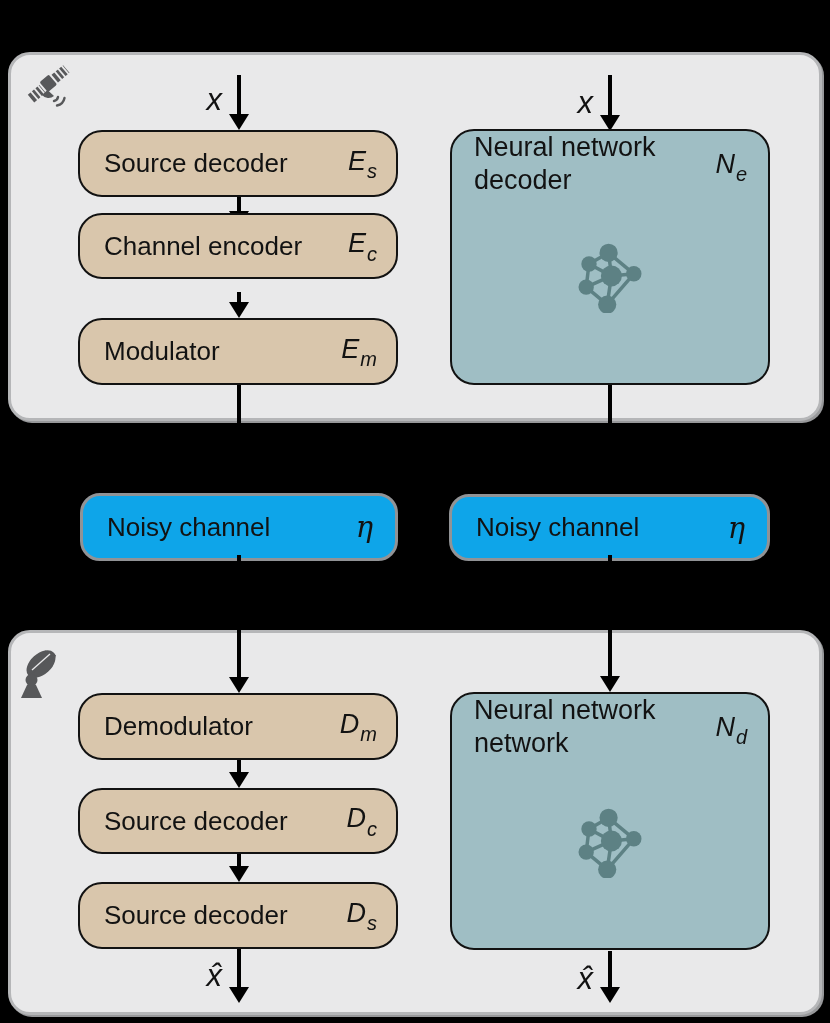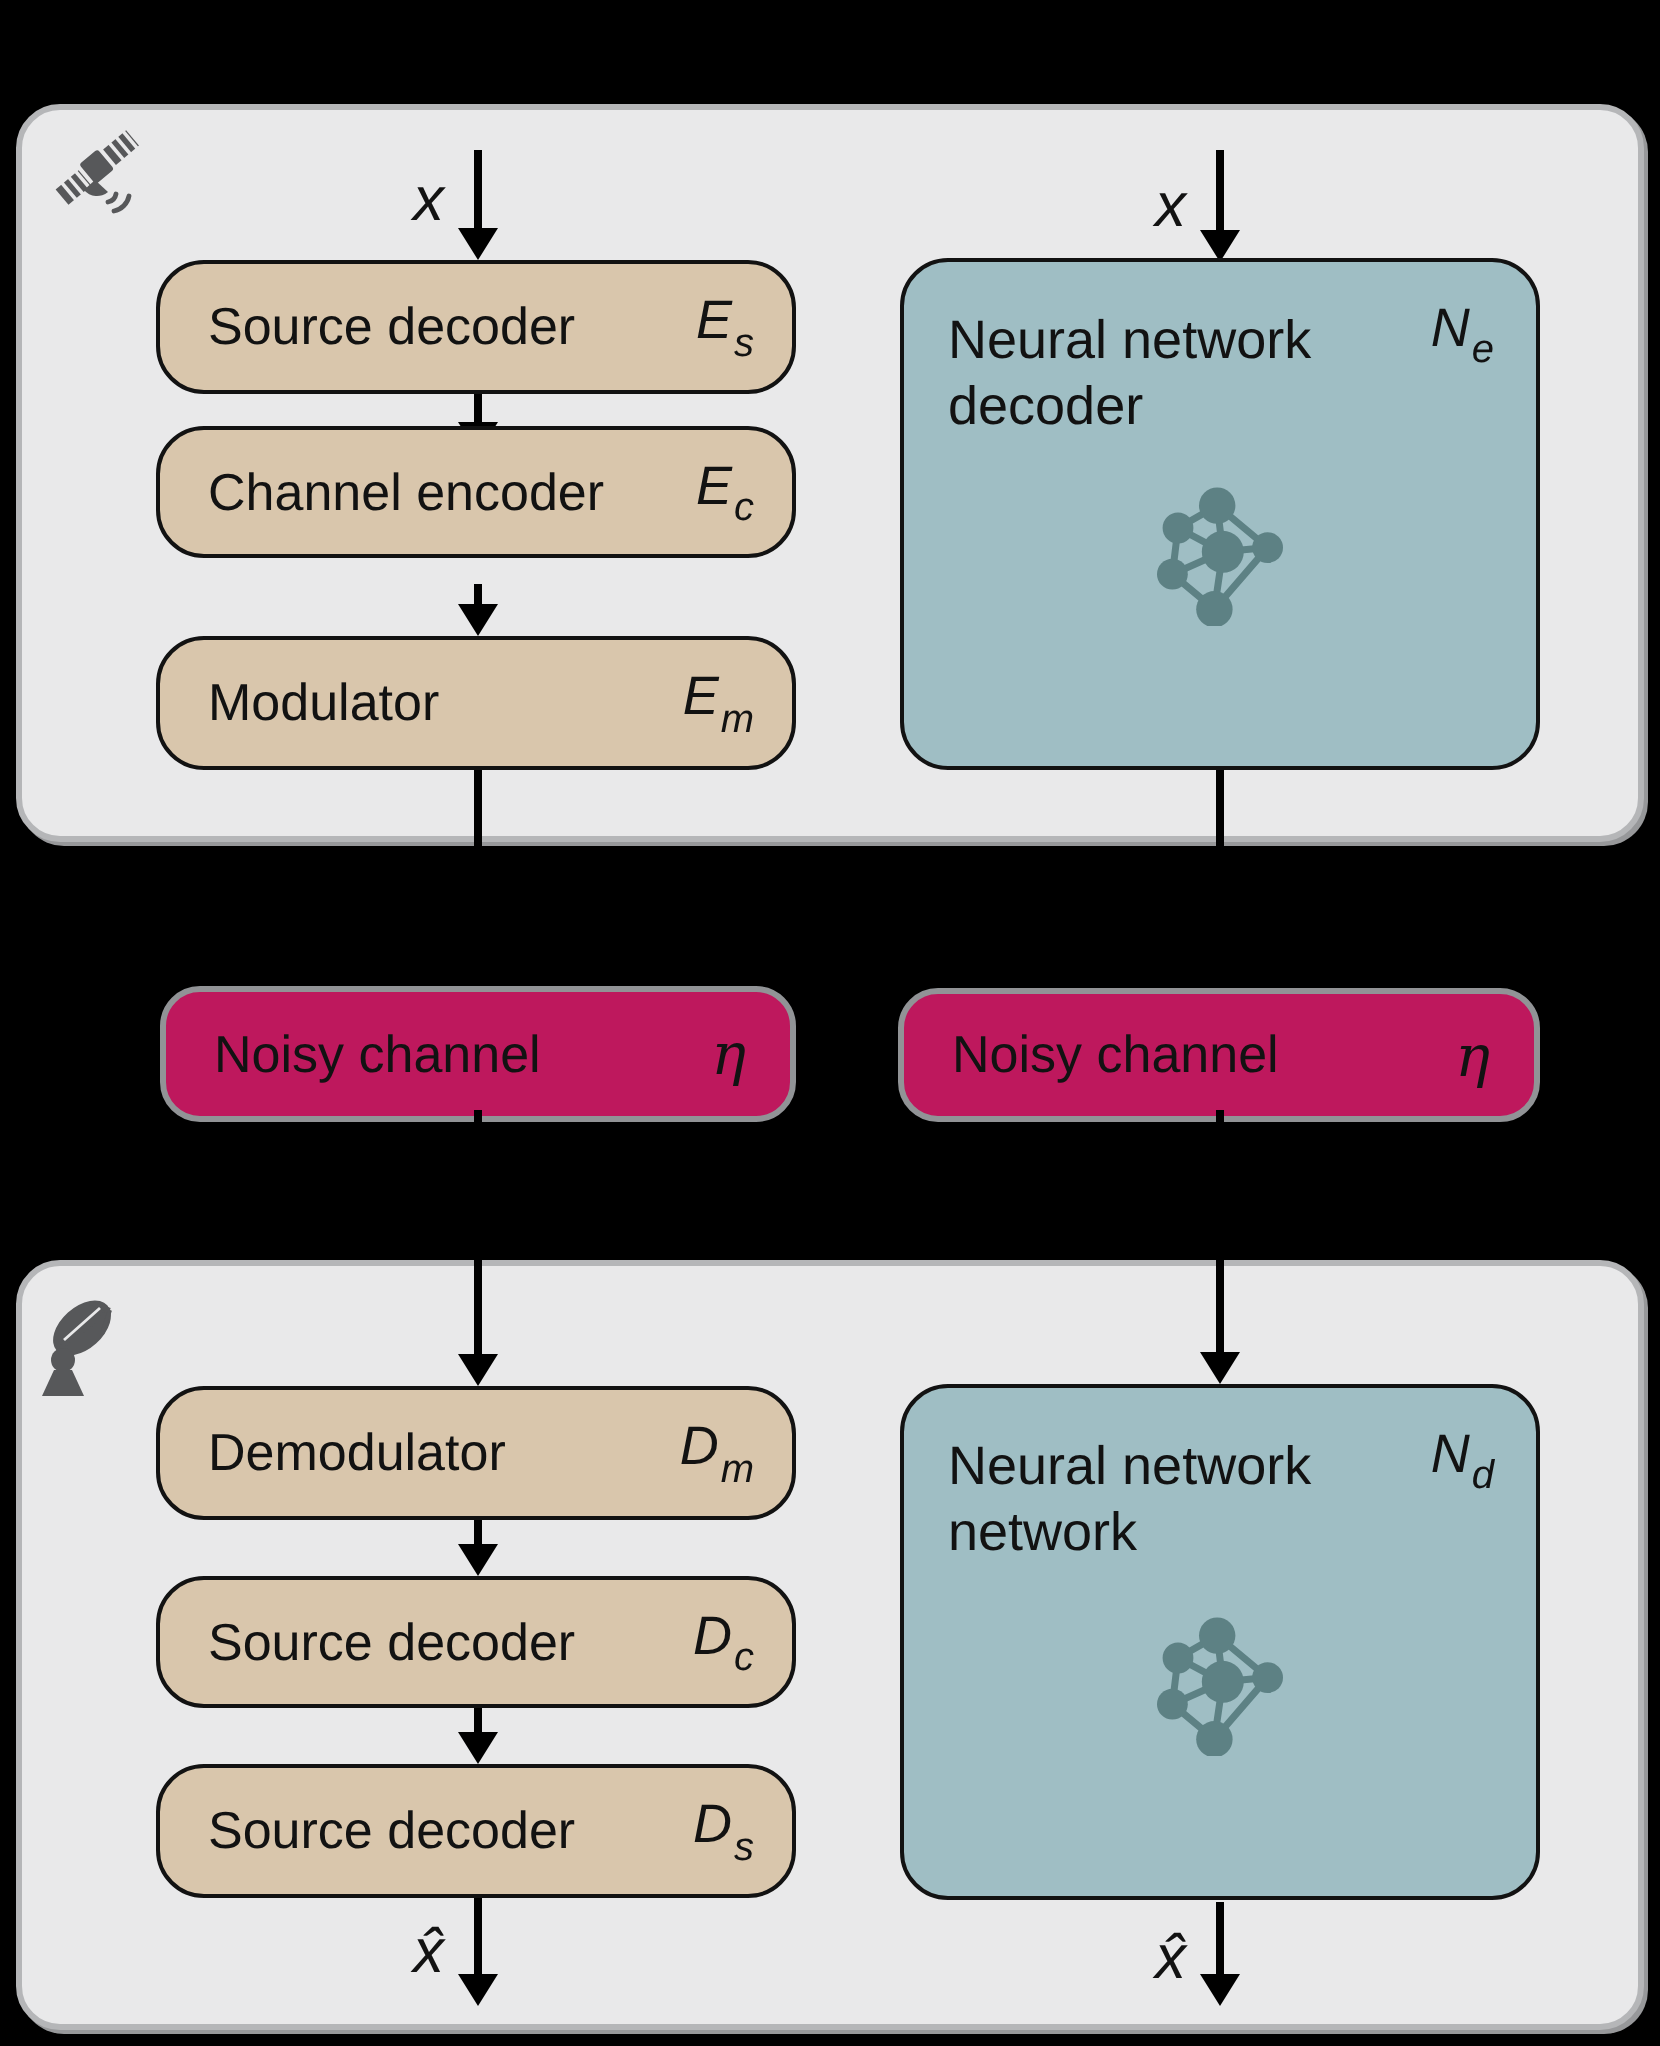--- a/index.html
+++ b/index.html
@@ -24,30 +24,30 @@
     padding:0 20px 0 24px;font-size:26px;
   }
   .cbox .lbl{flex:0 0 auto;}
   .sym{margin-left:auto;font-style:italic;font-size:27px;}
   .sym sub{font-style:italic;font-size:20px;position:relative;top:2px;left:1px;}
 
   
   .nbox{
     position:absolute;left:450px;width:320px;
     background:#9fbec4;border:2.5px solid #121212;border-radius:24px;
-    box-sizing:border-box;padding:23px 20px 0 22px;font-size:27px;line-height:33px;
+    box-sizing:border-box;padding:0 20px 0 22px;font-size:27px;line-height:33px;
   }
   #nbox-enc{top:129px;height:256px;}
   #nbox-dec{top:692px;height:258px;}
   .nbox .nsym{position:absolute;top:17px;right:22px;font-style:italic;font-size:27px;}
   .nbox .nsym sub{font-style:italic;font-size:20px;position:relative;top:2px;left:1px;}
 
   
   .chbox{
-    position:absolute;background:#be185d;border:3px solid #919396;border-radius:20px;
+    position:absolute;background:#0ea5e9;border:3px solid #919396;border-radius:20px;
     box-sizing:border-box;display:flex;align-items:center;
     padding:0 22px 0 24px;font-size:26px;
   }
   #ch-left{left:80px;top:493px;width:318px;height:68px;}
   #ch-right{left:449px;top:494px;width:321px;height:67px;}
   .eta{margin-left:auto;font-family:"DejaVu Serif", serif;font-style:italic;font-size:29px;}
 
   
   .vl{position:absolute;width:4px;background:#000;}
   .ah{position:absolute;width:0;height:0;

